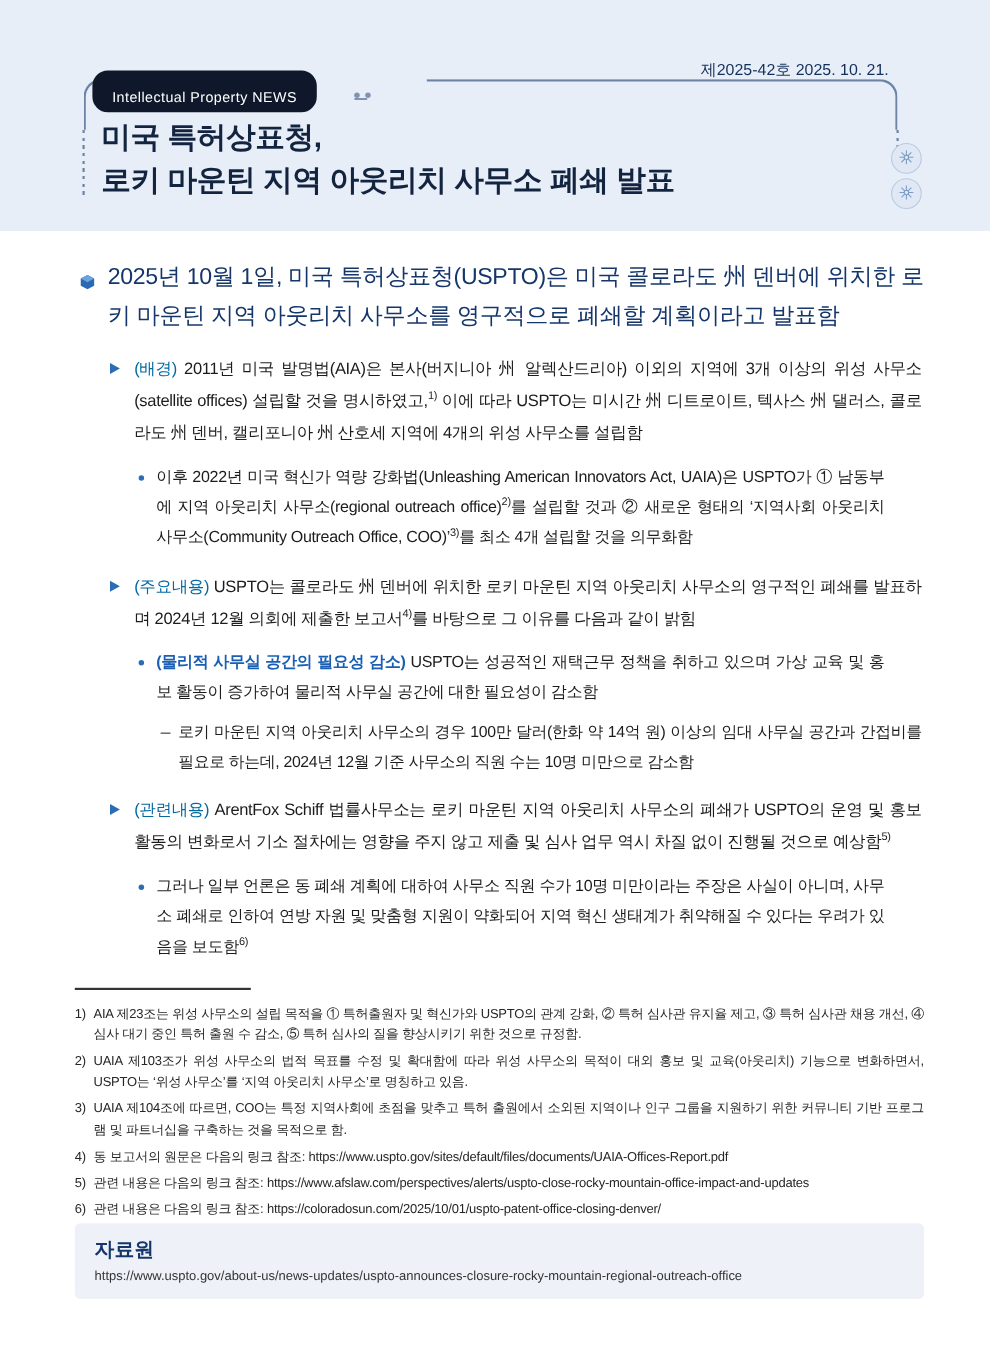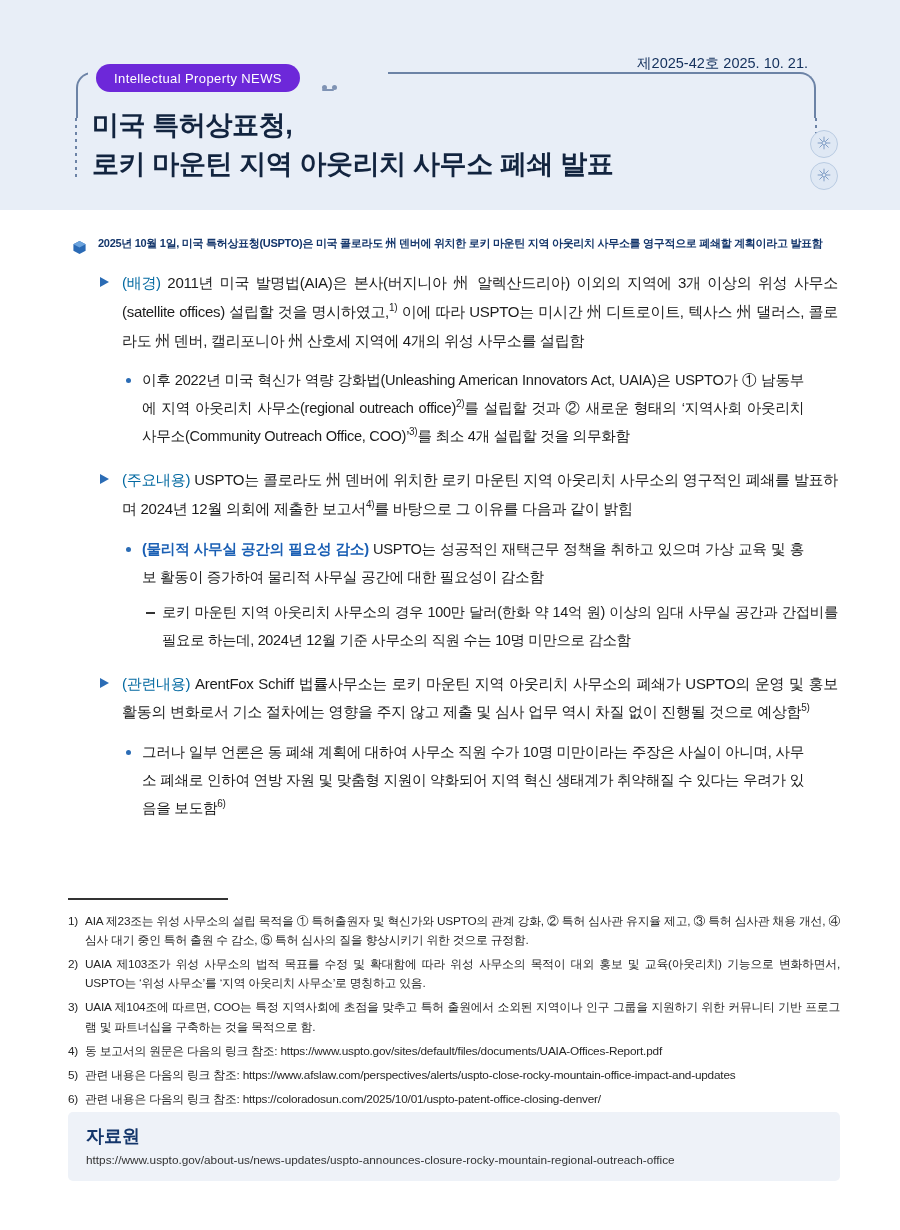--- a/index.html
+++ b/index.html
@@ -34,26 +34,26 @@
     position: absolute;
     right: 92px;
     top: 54px;
     font-size: 14.5px;
     color: #13305c;
     letter-spacing: 0px;
     font-weight: 400;
   }
   .badge {
     position: absolute;
-    left: 96px;
+    left: 84px;
     top: 64px;
-    background: #6d28d9;
+    background: #0f172a;
     color: #ffffff;
     border-radius: 14px;
-    padding: 7px 18px 6px 18px;
+    padding: 17px 18px 6px 18px;
     font-size: 13px;
     letter-spacing: .4px;
   }
   .dots {
     position: absolute;
     left: 322px;
     top: 76px;
     width: 52px;
     height: 6px;
   }
@@ -144,22 +144,22 @@
     position: absolute;
     top: 210px;
     left: 0;
     width: 900px;
   }
 
   .lvl1 {
     position: relative;
     margin: 24px 60px 0 72px;
     padding-left: 26px;
-    font-size: 11px;
-    font-weight: bold;
+    font-size: 21px;
+    font-weight: normal;
     color: #14366b;
     line-height: 1.72;
     letter-spacing: -0.3px;
   }
   .hexmark {
     position: absolute;
     left: 0; top: 6px;
     width: 15px; height: 15px;
   }
 

